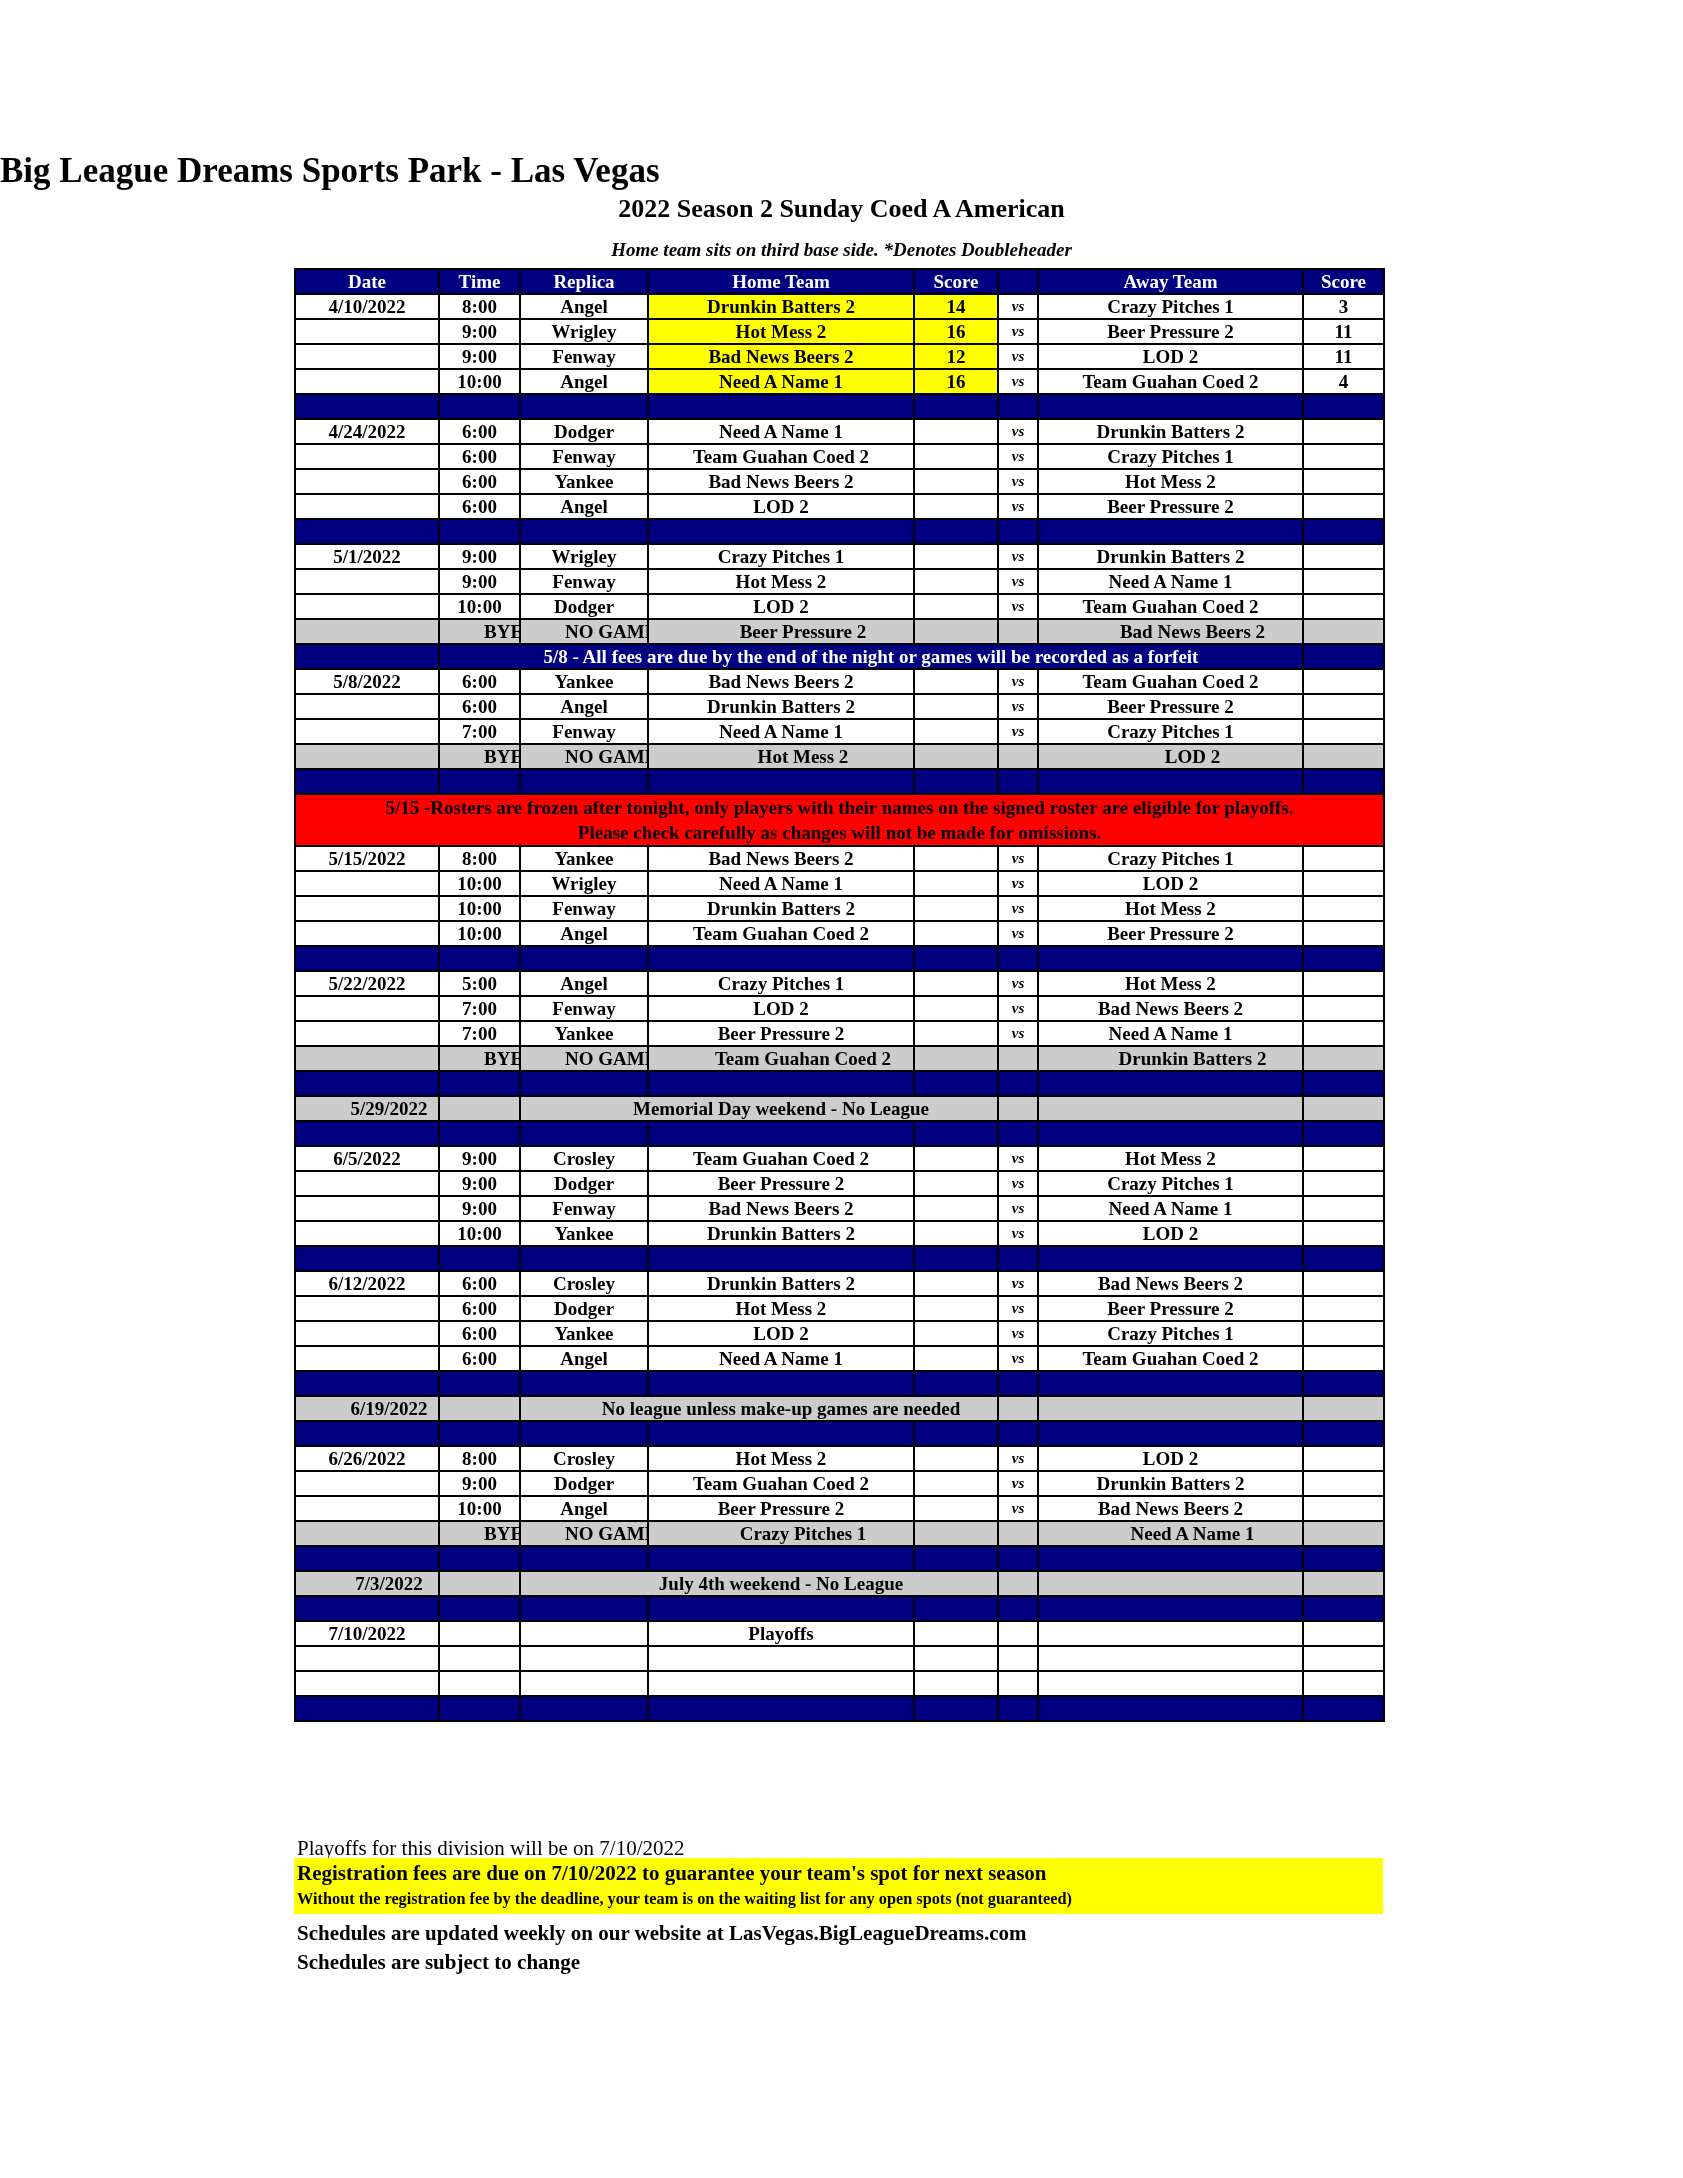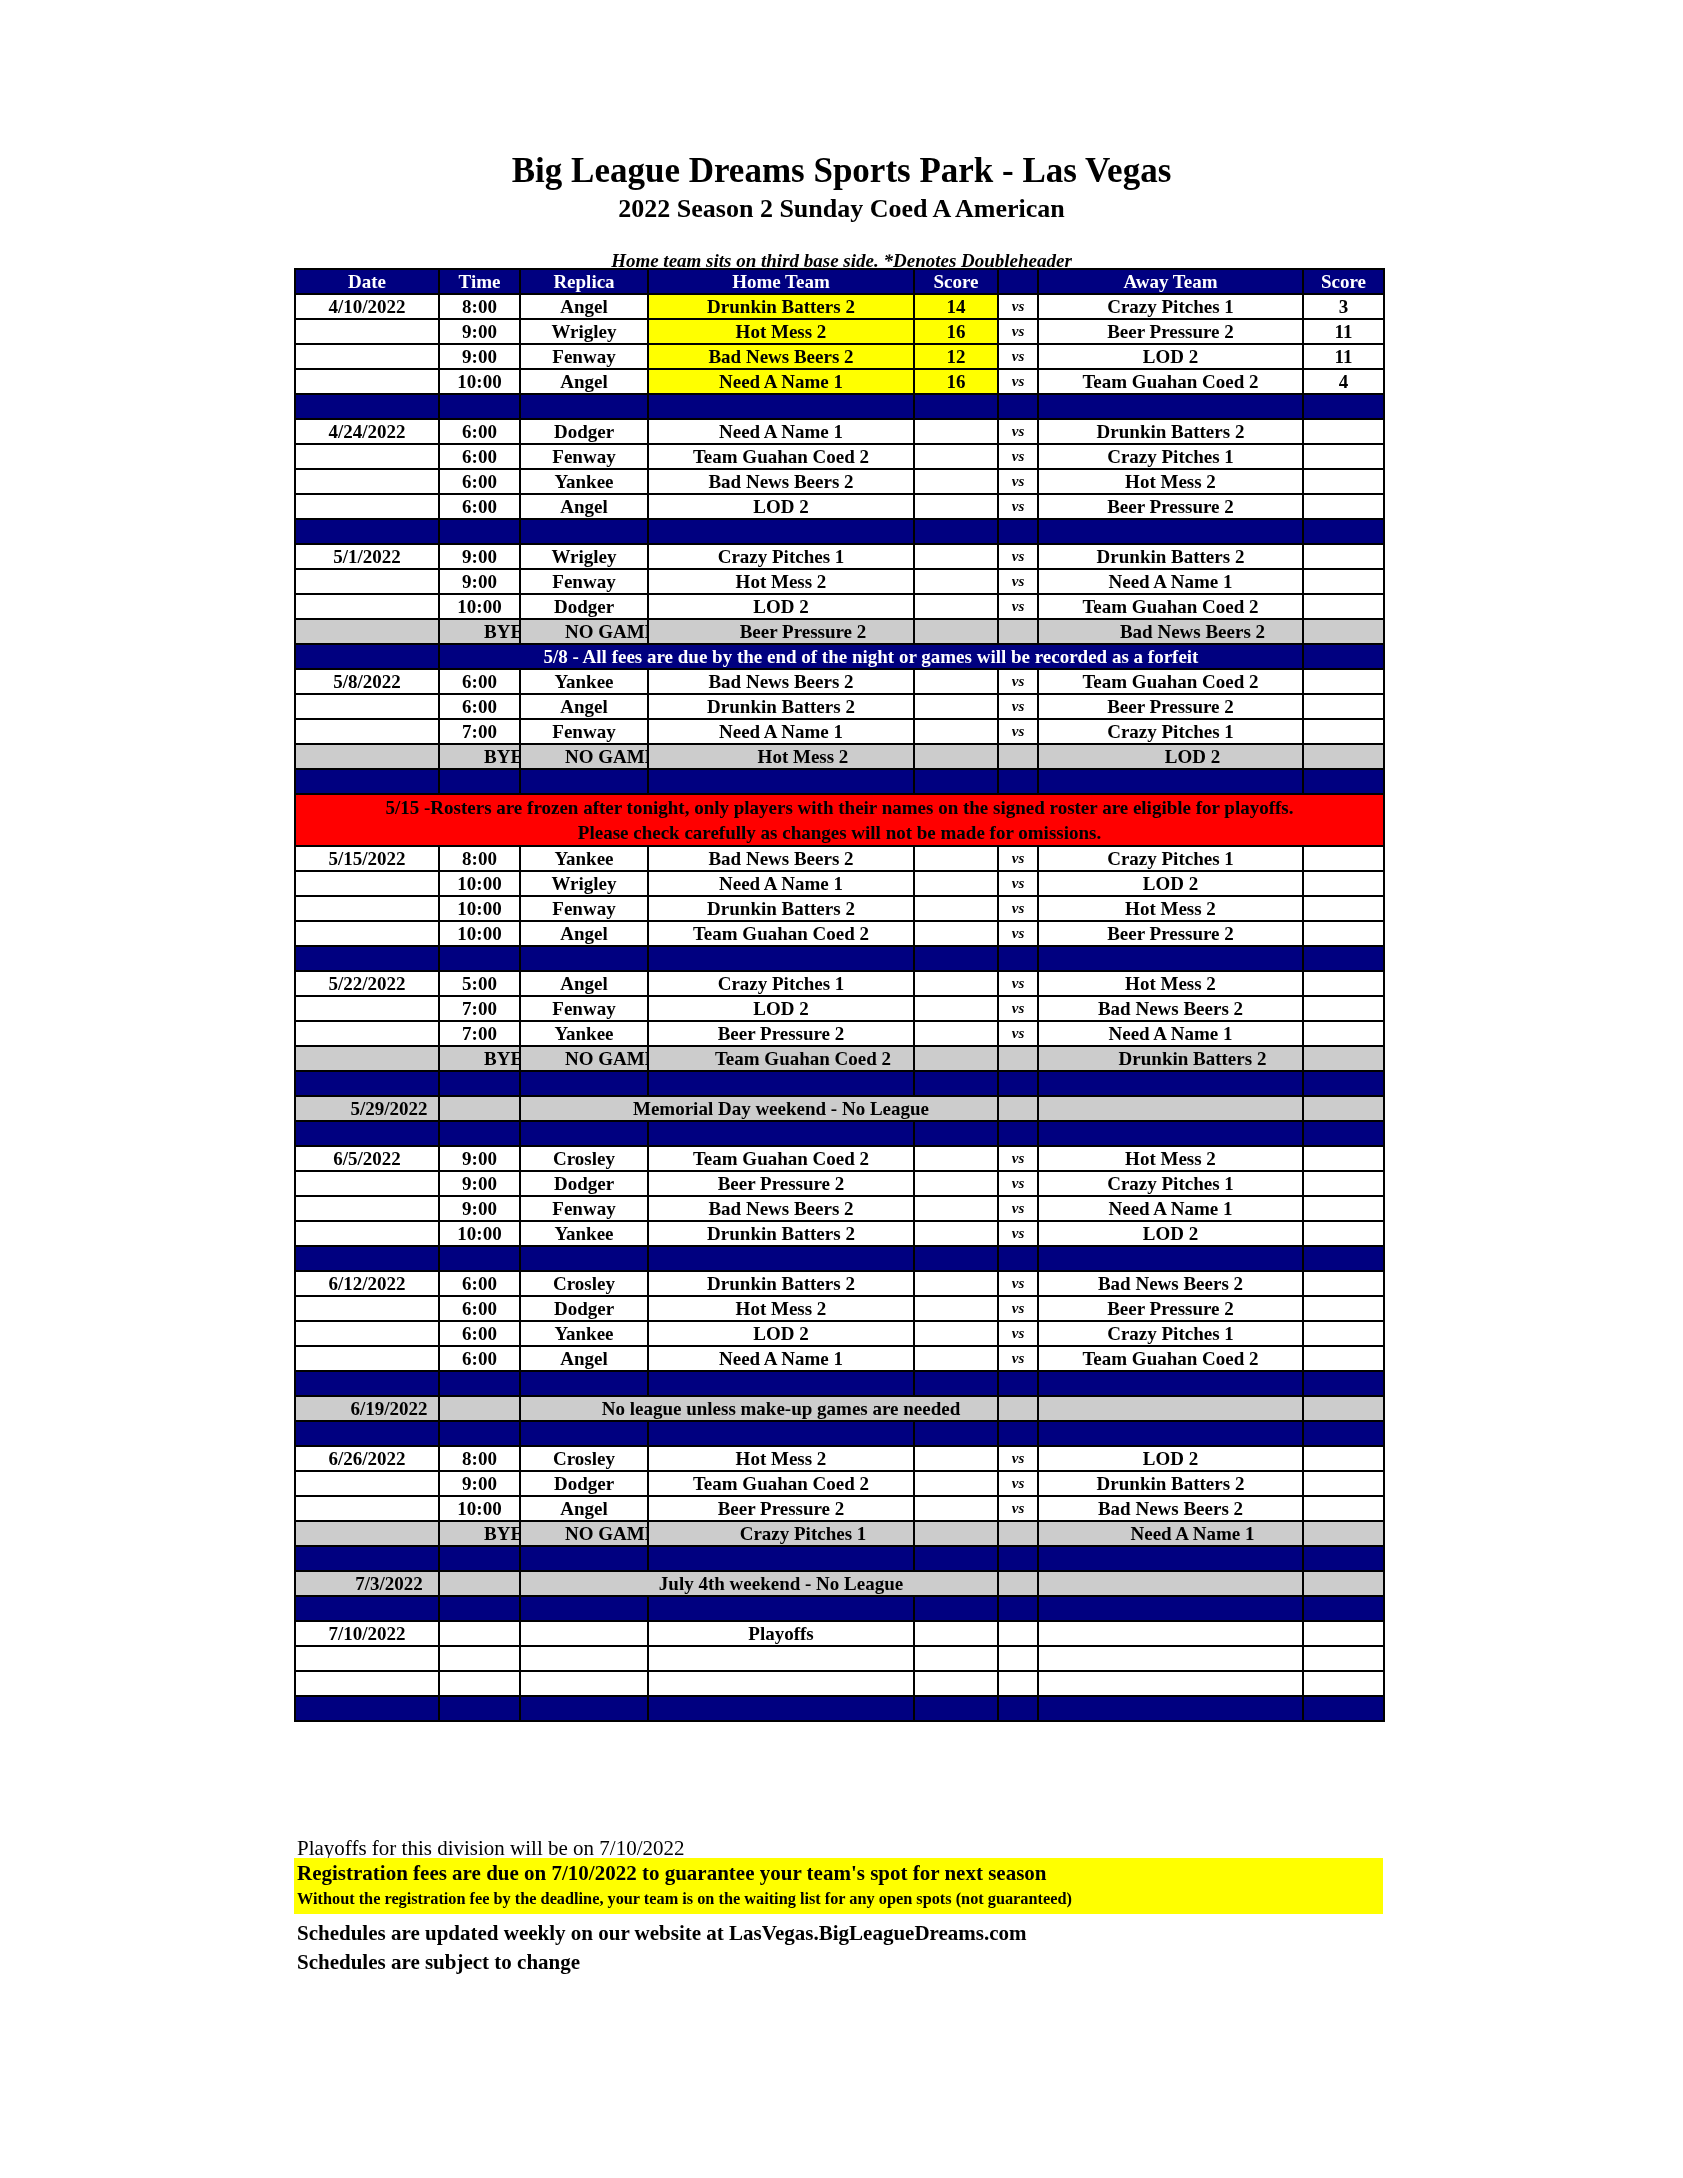--- a/index.html
+++ b/index.html
@@ -1,23 +1,23 @@
 <!DOCTYPE html>
 <html><head>
 <meta charset="utf-8">
 <style>
   html, body { margin: 0; padding: 0; background: #ffffff; }
   body { width: 1683px; height: 2178px; position: relative; overflow: hidden;
          font-family: "Liberation Serif", "DejaVu Serif", serif; color: #000; }
-  .title { position: absolute; left: 0; width: 1683px; text-align: center; top: 151px;
+  .title { position: absolute; left: 0; width: 1683px; top: 151px;
            font-size: 35px; font-weight: bold; line-height: 40px; }
   .subtitle { position: absolute; left: 0; width: 1683px; text-align: center; top: 194px;
            font-size: 26px; font-weight: bold; line-height: 30px; }
   .note { position: absolute; left: 0; width: 1683px; text-align: center; top: 238px;
-           font-size: 19px; font-weight: bold; font-style: italic; line-height: 24px; margin-top: 11px; }
+           font-size: 19px; font-weight: bold; font-style: italic; line-height: 24px; }
   table.sched { position: absolute; left: 294px; top: 268px; width: 1089px;
            border-collapse: collapse; table-layout: fixed; border-radius: 28px; }
   table.sched td, table.sched th { border: 2px solid #000; padding: 0; height: 23px;
            text-align: center; vertical-align: middle; font-size: 19px; font-weight: bold;
            line-height: 23px; white-space: nowrap; overflow: hidden; }
   table.sched th { background: #000080; color: #fff; height: 23px; }
   tr.navy td { background: #000080; color: #fff; }
   tr.gray td { background: #cccccc; }
   tr.gray td.txt { font-weight: normal; font-weight: 600; padding-left: 44px; }
   td.yellow { background: #ffff00; }

